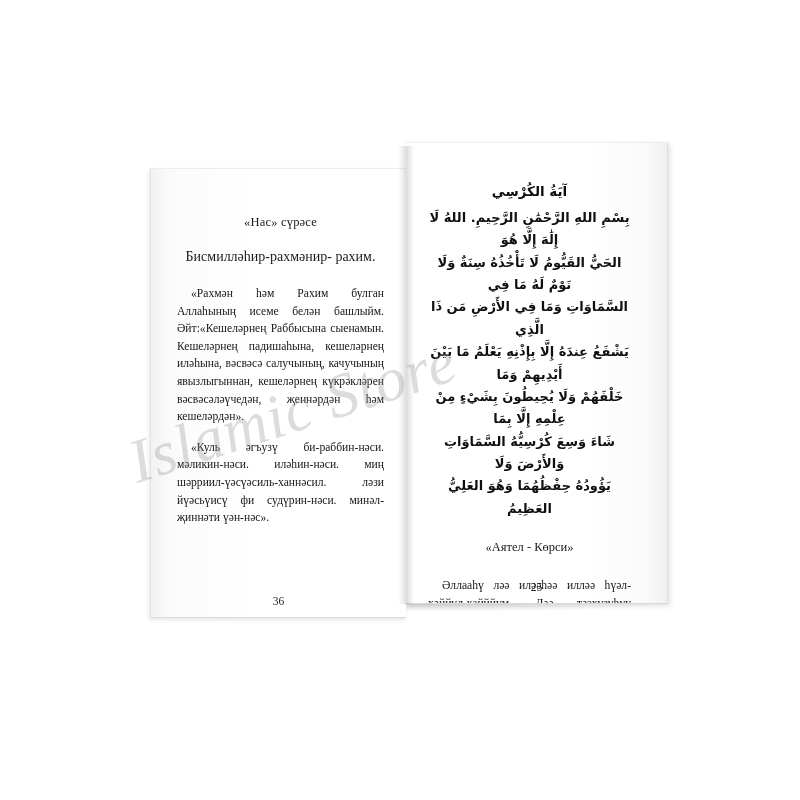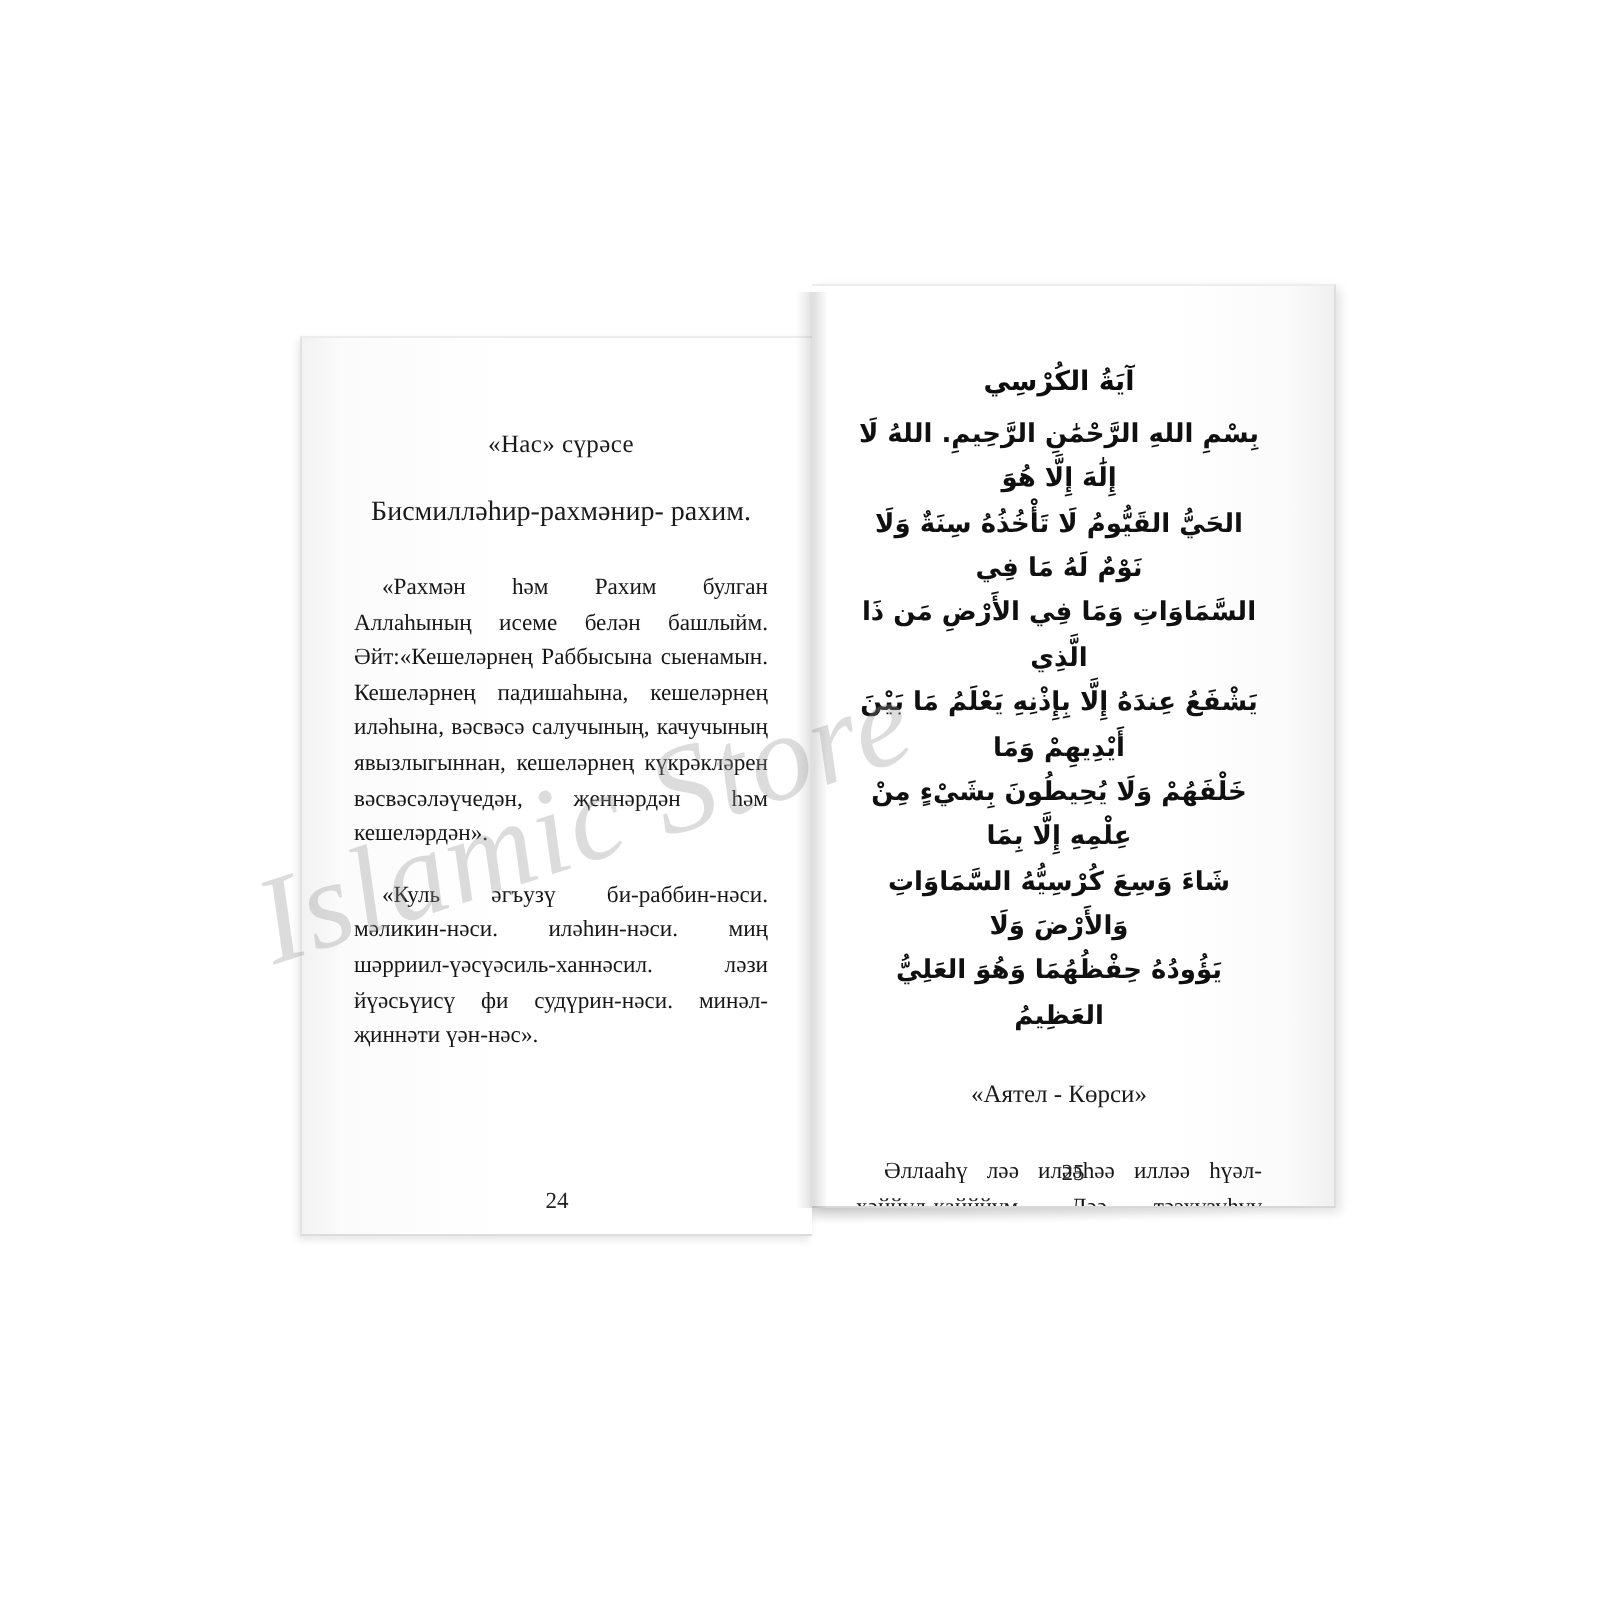--- a/index.html
+++ b/index.html
@@ -175,21 +175,21 @@
   <div class="drop-shadow"></div>
 
   <div class="book">
 
     <div class="page page-left">
       <div class="sura-title">«Нас» сүрәсе</div>
       <div class="bism">Бисмилләһир-рахмәнир-
 рахим.</div>
       <div class="para">«Рахмән һәм Рахим булган Аллаһының исеме белән башлыйм. Әйт:«Кешеләрнең Раббысына сыенамын. Кешеләрнең падишаһына, кешеләрнең иләһына, вәсвәсә салучының, качучының явызлыгыннан, кешеләрнең күкрәкләрен вәсвәсәләүчедән, җеннәрдән һәм кешеләрдән».</div>
       <div class="para">«Куль әгъузү би-раббин-нәси. мәликин-нәси. иләһин-нәси. миң шәрриил-үәсүәсиль-ханнәсил. ләзи йүәсьүисү фи судүрин-нәси. минәл-җиннәти үән-нәс».</div>
-      <div class="folio">24</div>
+      <div class="folio">36</div>
     </div>
 
     <div class="page page-right">
       <div class="arabic-title">آيَةُ الكُرْسِي</div>
       <div class="arabic">بِسْمِ اللهِ الرَّحْمَٰنِ الرَّحِيمِ. اللهُ لَا إِلَٰهَ إِلَّا هُوَ
 الحَيُّ القَيُّومُ لَا تَأْخُذُهُ سِنَةٌ وَلَا نَوْمٌ لَهُ مَا فِي
 السَّمَاوَاتِ وَمَا فِي الأَرْضِ مَن ذَا الَّذِي
 يَشْفَعُ عِندَهُ إِلَّا بِإِذْنِهِ يَعْلَمُ مَا بَيْنَ أَيْدِيهِمْ وَمَا
 خَلْفَهُمْ وَلَا يُحِيطُونَ بِشَيْءٍ مِنْ عِلْمِهِ إِلَّا بِمَا
 شَاءَ وَسِعَ كُرْسِيُّهُ السَّمَاوَاتِ وَالأَرْضَ وَلَا

